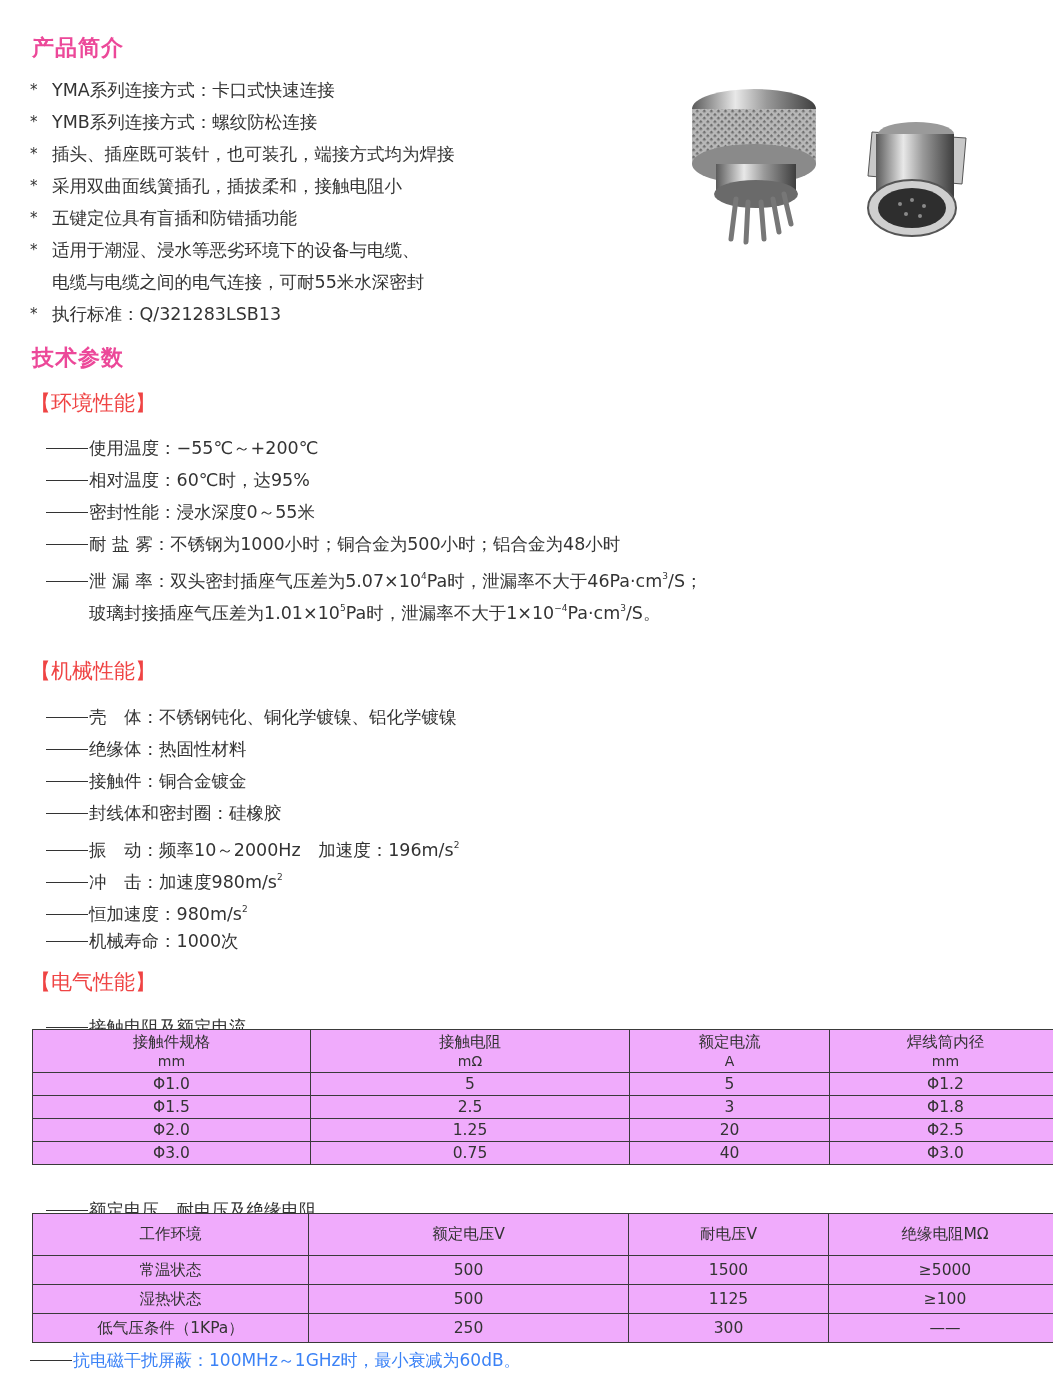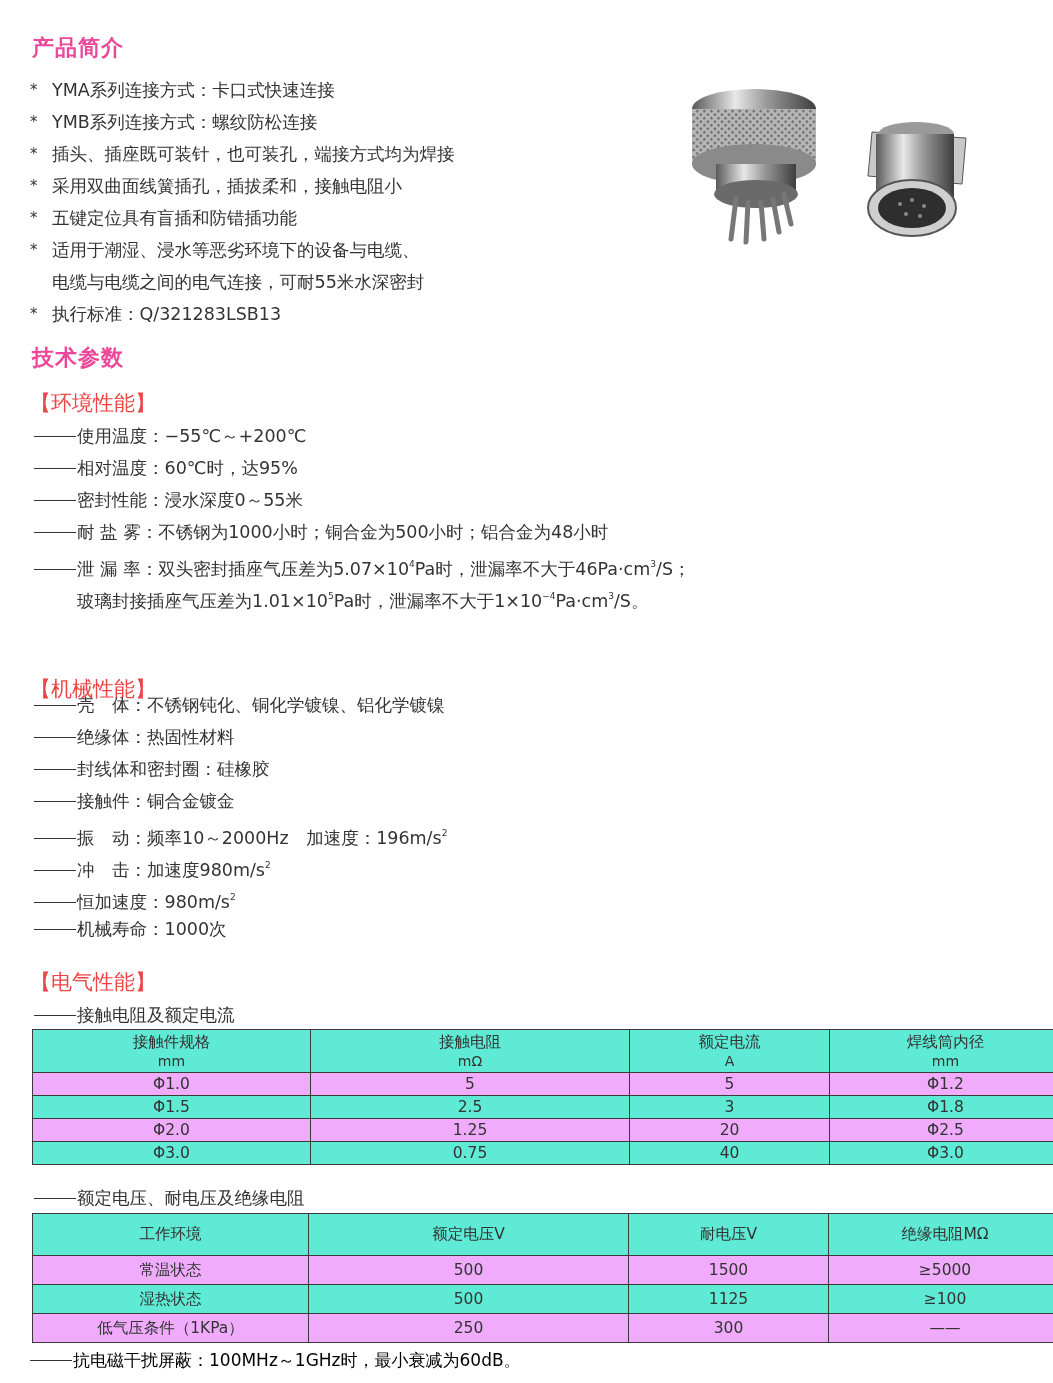--- a/index.html
+++ b/index.html
@@ -16,42 +16,42 @@
   .intro-list li {
     font-size: 17.5px; line-height: 32px; height: 32px; white-space: nowrap; color: #333;
     display: flex;
   }
   .intro-list .star { width: 22px; display: inline-block; font-size: 15px; color: #333; }
   .intro-list .cont { padding-left: 22px; }
 
   .product-photo { position: absolute; left: 676px; top: 74px; width: 300px; height: 176px; }
 
   .subhead { position: absolute; left: 30px; font-size: 21px; color: #ef4444; white-space: nowrap; }
-  .lines { position: absolute; left: 30px; margin: 4px; padding: 0; list-style: none; }
+  .lines { position: absolute; left: 30px; margin: 16px; padding: 0; list-style: none; }
   .lines li { font-size: 17.5px; line-height: 32px; height: 32px; white-space: nowrap; color: #333; }
   .lines .dash { display: inline-block; width: 42px; border-top: 1.5px solid #333; vertical-align: middle; margin-right: 1px; position: relative; top: -1px; }
   .lines .indent { padding-left: 43px; }
   sup { font-size: 9px; vertical-align: 8px; }
 
   table.spec {
     position: absolute; left: 32px; border-collapse: collapse; font-size: 15.5px; color: #333;
   }
   table.spec td, table.spec th {
     border: 1.5px solid #3a3a3a; text-align: center; font-weight: normal; padding: 0;
   }
-  table.spec tr.gray td, table.spec tr.gray th { background: #5eead4; }
+  table.spec tr.gray td, table.spec tr.gray th { background: #f0abfc; }
   table.spec tr.white td { background: #f0abfc; }
   .t1 { top: 1029px; width: 1030px; }
   .t1 th { height: 42px; line-height: 20px; }
   .t1 td { height: 22px; line-height: 22px; }
   .t2 { top: 1213px; width: 1030px; }
   .t2 th { height: 41px; }
   .t2 td { height: 28px; }
   .unit { font-size: 14px; display: block; line-height: 18px; }
-  .footer-line { position: absolute; left: 30px; top: 1349px; font-size: 17px; white-space: nowrap; color: #000000; }
+  .footer-line { position: absolute; left: 30px; top: 1349px; font-size: 17px; white-space: nowrap; color: #3b82f6; }
   .footer-line .dash { display: inline-block; width: 42px; border-top: 1.5px solid #333; vertical-align: middle; margin-right: 1px; position: relative; top: -1px; }
 </style>
 </head>
 <body>
 
 <div class="h1" style="top:33px;">产品简介</div>
 
 <ul class="intro-list">
   <li>
       <span class="star">*</span>
@@ -132,26 +132,26 @@
 <div class="subhead" style="top:389px;">【环境性能】</div>
 <ul class="lines" style="top:416px;">
   <li><span class="dash"></span><span>使用温度：−55℃～+200℃</span></li>
   <li><span class="dash"></span><span>相对温度：60℃时，达95%</span></li>
   <li><span class="dash"></span><span>密封性能：浸水深度0～55米</span></li>
   <li><span class="dash"></span><span>耐 盐 雾：不锈钢为1000小时；铜合金为500小时；铝合金为48小时</span></li>
   <li><span class="dash"></span><span>泄 漏 率：双头密封插座气压差为5.07×10</span><sup>4</sup><span>Pa时，泄漏率不大于46Pa·cm</span><sup>3</sup><span>/S；</span></li>
   <li><span class="indent">玻璃封接插座气压差为1.01×10</span><sup>5</sup><span>Pa时，泄漏率不大于1×10</span><sup>−4</sup><span>Pa·cm</span><sup>3</sup><span>/S。</span></li>
 </ul>
 
-<div class="subhead" style="top:657px;margin-top:18px;">【机械性能】</div>
+<div class="subhead" style="top:657px;">【机械性能】</div>
 <ul class="lines" style="top:685px;">
   <li><span class="dash"></span><span>壳　体：不锈钢钝化、铜化学镀镍、铝化学镀镍</span></li>
   <li><span class="dash"></span><span>绝缘体：热固性材料</span></li>
+  <li><span class="dash"></span><span>接触件：铜合金镀金</span></li>
   <li><span class="dash"></span><span>封线体和密封圈：硅橡胶</span></li>
-  <li><span class="dash"></span><span>接触件：铜合金镀金</span></li>
   <li><span class="dash"></span><span>振　动：频率10～2000Hz　加速度：196m/s</span><sup>2</sup></li>
   <li><span class="dash"></span><span>冲　击：加速度980m/s</span><sup>2</sup></li>
   <li><span class="dash"></span><span>恒加速度：980m/s</span><sup>2</sup></li>
   <li><span class="dash"></span><span>机械寿命：1000次</span></li>
 </ul>
 
 <div class="subhead" style="top:968px;">【电气性能】</div>
 <ul class="lines" style="top:995px;">
   <li><span class="dash"></span><span>接触电阻及额定电流</span></li>
 </ul>

